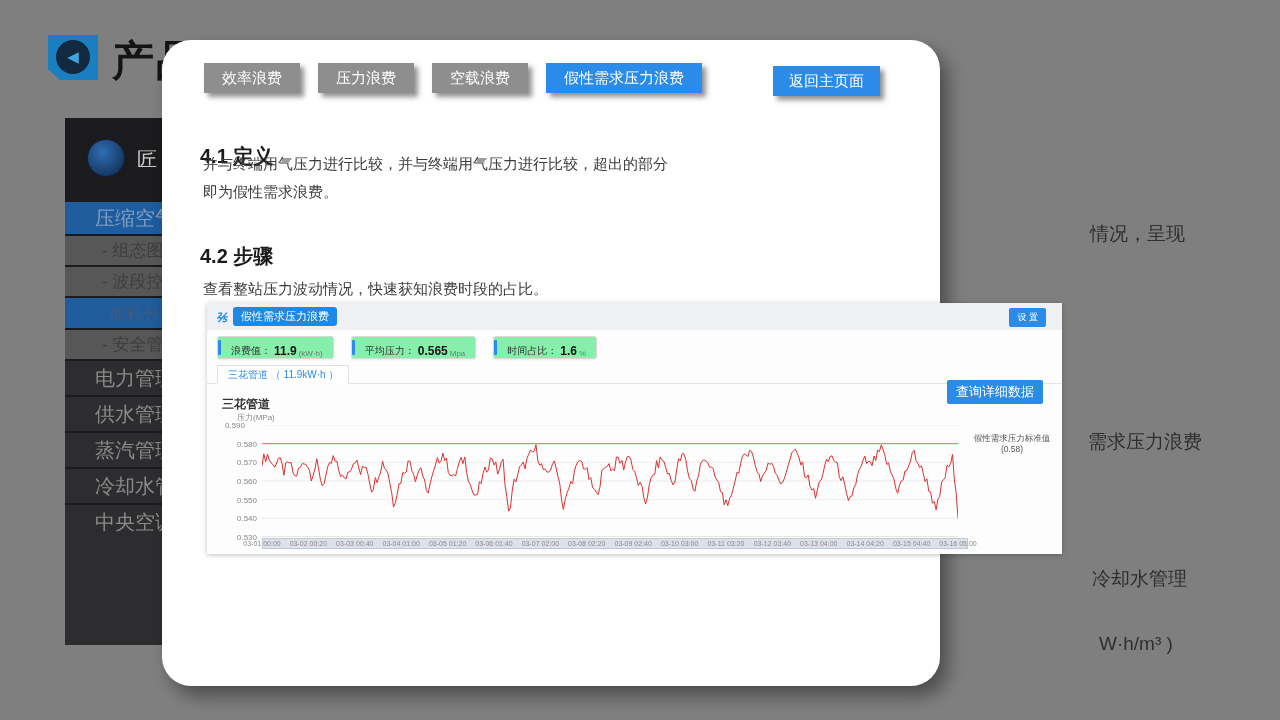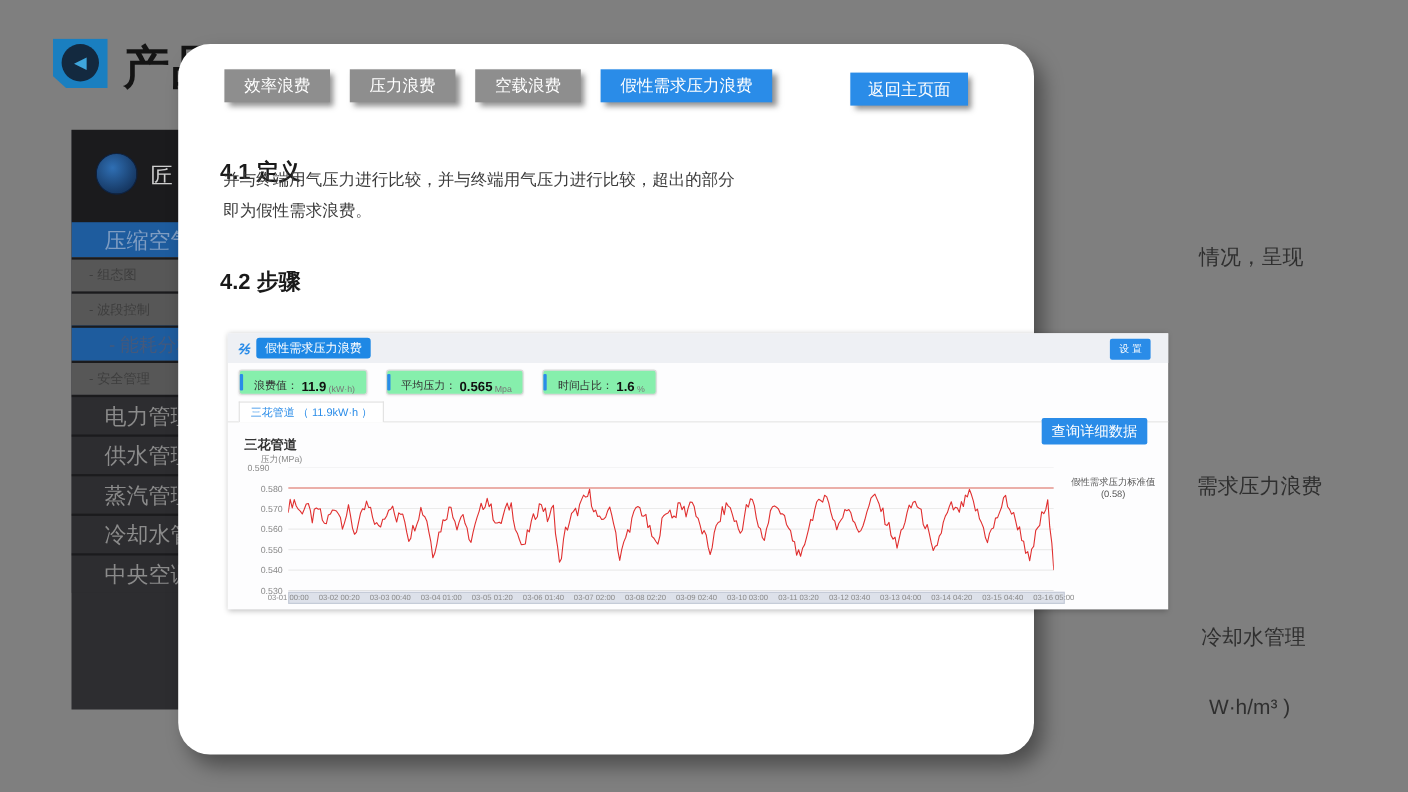--- a/index.html
+++ b/index.html
@@ -19,21 +19,21 @@
   .sidebar { position:absolute; left:65px; top:118px; width:120px; height:527px;
     background:#2d2d30; overflow:hidden; }
   .sb-header { height:82px; background:#1b1b1d; position:relative; }
   .sb-logo { position:absolute; left:22px; top:21px; width:38px; height:38px; border-radius:50%;
     background:radial-gradient(circle at 40% 35%, #2f6fb4, #173a66 70%, #102a4c);
     border:1px solid #0e2240; }
   .sb-logo-txt { position:absolute; left:72px; top:28px; color:#cfcfcf; font-size:20px; }
   .sb-item { border-top:2px solid #1b1b1d; white-space:nowrap; overflow:hidden;
     display:flex; align-items:center; }
   .sb-item.blue-main { background:#1e5c9e; color:#7f9dc2; font-size:20px; height:34px; padding-left:30px; }
-  .sb-item.gray-sub  { background:#575757; color:#3e3e3e; font-size:12px; height:31px; padding-left:16px; }
+  .sb-item.gray-sub  { background:#575757; color:#3e3e3e; font-size:17px; height:31px; padding-left:37px; }
   .sb-item.blue-sub  { background:#1e5c9e; color:#44597c; font-size:17px; height:32px; padding-left:34px; }
   .sb-item.dark-main { background:#2d2d30; color:#8b8b8b; font-size:20px; height:36px; padding-left:30px; }
 
   .partial-text { position:absolute; color:#2f2f2f; font-size:19px; white-space:nowrap; }
 
   
   .modal { position:absolute; left:162px; top:40px; width:778px; height:646px; background:#ffffff;
     z-index:10; box-shadow:8px 10px 18px rgba(0,0,0,0.40);border-radius:29px; }
 
   .nav-row { position:absolute; left:42px; top:23px; display:flex; gap:18px; }
@@ -129,20 +129,21 @@
     </div>
   <div class="return-btn">返回主页面</div>
 
   <div class="h-sec" style="top:103px;">4.1 定义</div>
   <div class="p-sec" style="top:110px;">
     <div>并与终端用气压力进行比较，并与终端用气压力进行比较，超出的部分</div>
     <div>即为假性需求浪费。</div>
   </div>
 
   <div class="h-sec" style="top:203px;">4.2 步骤</div>
+  <div class="p-sec" style="top:235px;">查看整站压力波动情况，快速获知浪费时段的占比。</div>
 
   <div class="shot">
     <div class="shot-header">
       <span class="shot-picon">⅖</span>
       <span class="shot-badge">假性需求压力浪费</span>
       <span class="shot-settings">设 置</span>
     </div>
     <div class="stats-row" id="stats-row">
         <div class="stat-card">
           <span class="stat-label">浪费值：</span>

